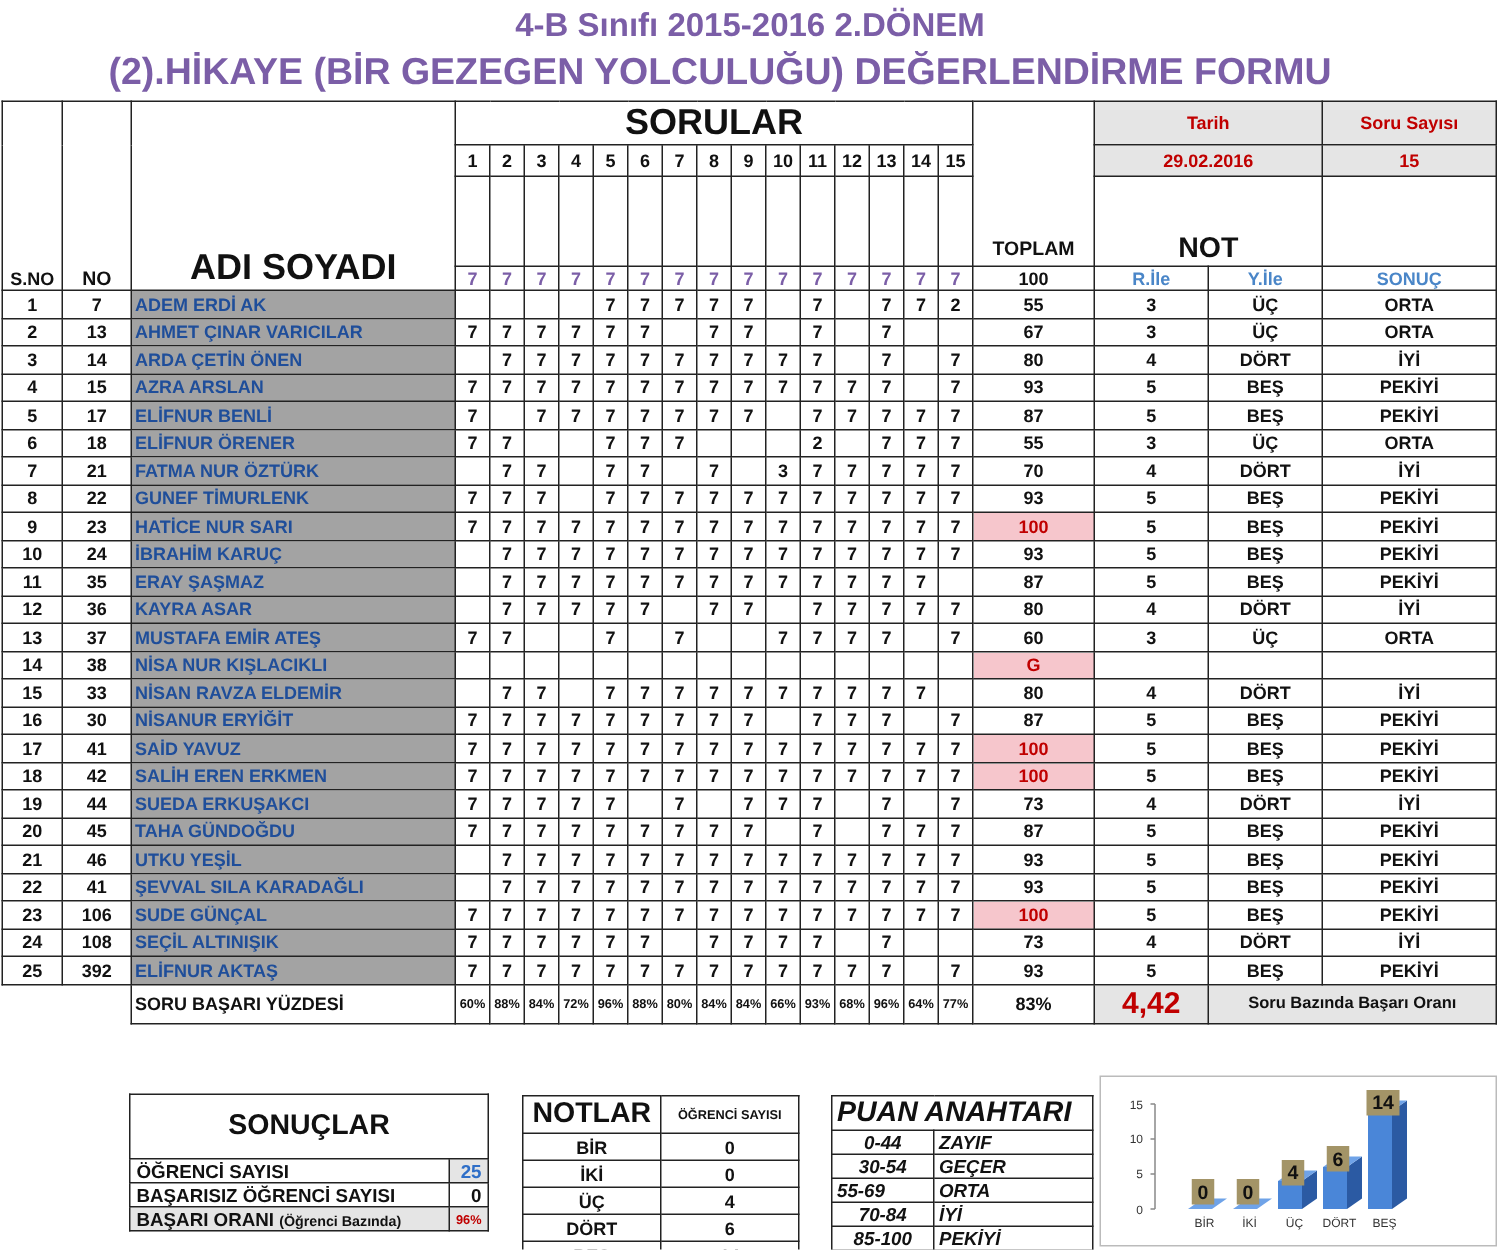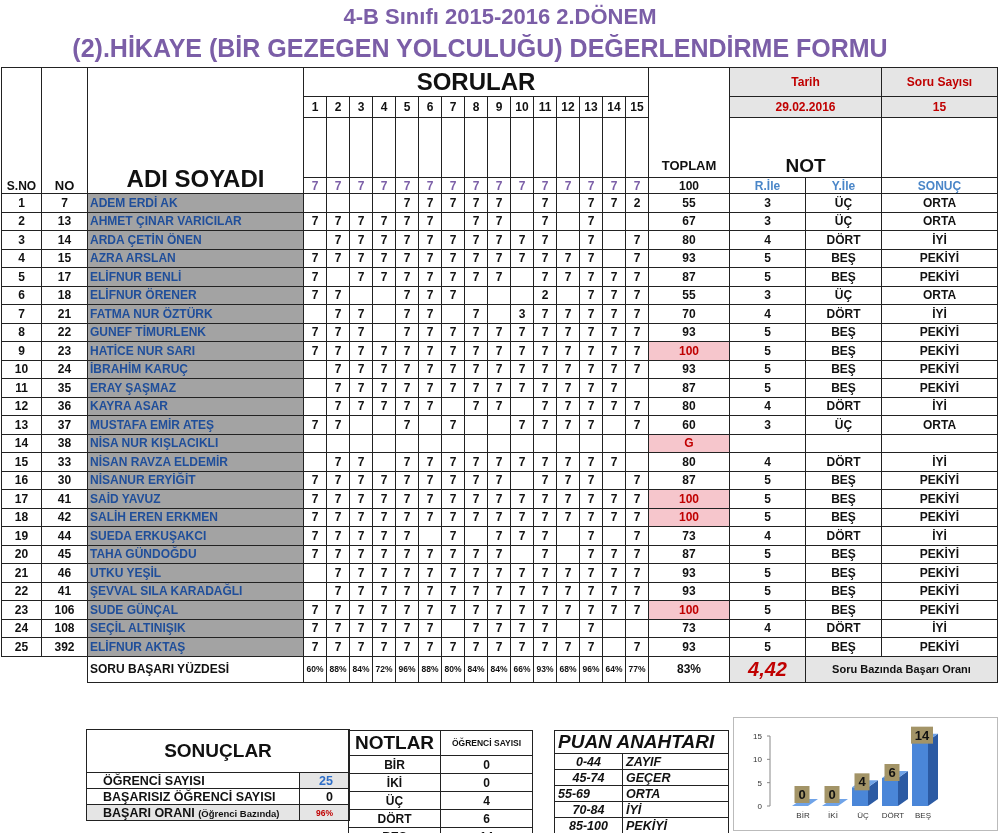--- a/index.html
+++ b/index.html
@@ -19,25 +19,25 @@
   .pink { background:#f6c6cc; color:#c00000; }
   .lblue { color:#4a86c8; }
   .purple { color:#7b5ea7; }
   .name { text-align:left !important; padding-left:2px !important; color:#1f4e9a;
           background:#a3a3a3; font-size:12px; }
   .sorular { font-size:24px; }
   .adisoyadi { font-size:24px; vertical-align:bottom !important; }
   .hdr-bottom { vertical-align:bottom !important; }
   .pct { font-size:8.5px; }
   .not-hdr { font-size:19px; vertical-align:bottom !important; }
-  .big442 { font-size:20px; color:#c00000;font-style:italic; }
+  .big442 { font-size:20px; color:#c00000; }
   .noborder { border:none !important; }
 
   table.sonuc { position:absolute; left:86px; top:729px; border-collapse:collapse; font-weight:bold; }
-  table.sonuc td { border:1px solid #222; padding:0 16px; font-size:12.5px; height:15px; }
+  table.sonuc td { border:1px solid #222; padding:0 4px; font-size:12.5px; height:15px; }
   table.notlar { position:absolute; left:348px; top:730px; border-collapse:collapse; font-weight:bold; }
   table.notlar td { border:1px solid #222; text-align:center; font-size:12px; height:15px; }
   table.puan { position:absolute; left:554px; top:730px; border-collapse:collapse; font-weight:bold; }
   table.puan td { border:1px solid #222; font-size:12.5px; height:15px; padding:0 3px;font-style:italic; }
 
   .chart { position:absolute; left:733px; top:717px; width:263px; height:112px;
            border:1px solid #bbb; background:#fff; }
 </style>
 </head>
 <body>
@@ -814,21 +814,21 @@
     </colgroup>
   <tbody>
       <tr>
         <td colspan="2" style="font-size:19px;height:22px">PUAN ANAHTARI</td>
       </tr>
   <tr>
         <td style="text-align:center">0-44</td>
         <td>ZAYIF</td>
       </tr>
   <tr>
-        <td style="text-align:center">45-74</td>
+        <td style="text-align:center">30-54</td>
         <td>GEÇER</td>
       </tr>
   <tr>
         <td style="">55-69</td>
         <td>ORTA</td>
       </tr>
   <tr>
         <td style="text-align:center">70-84</td>
         <td>İYİ</td>
       </tr>

